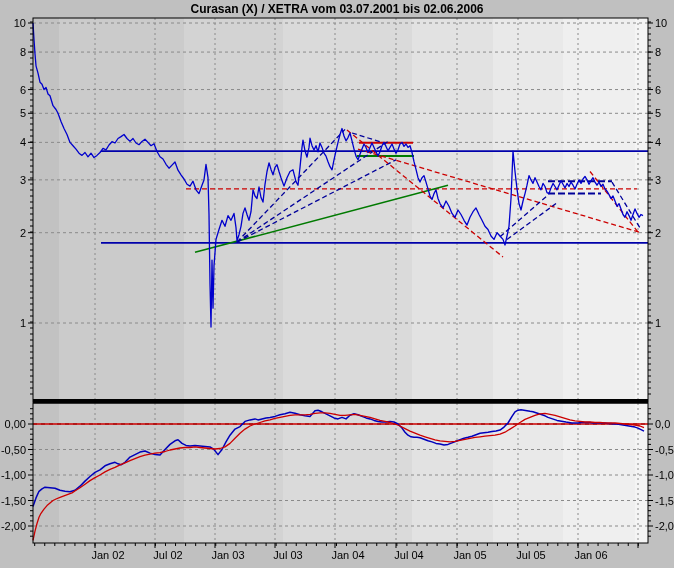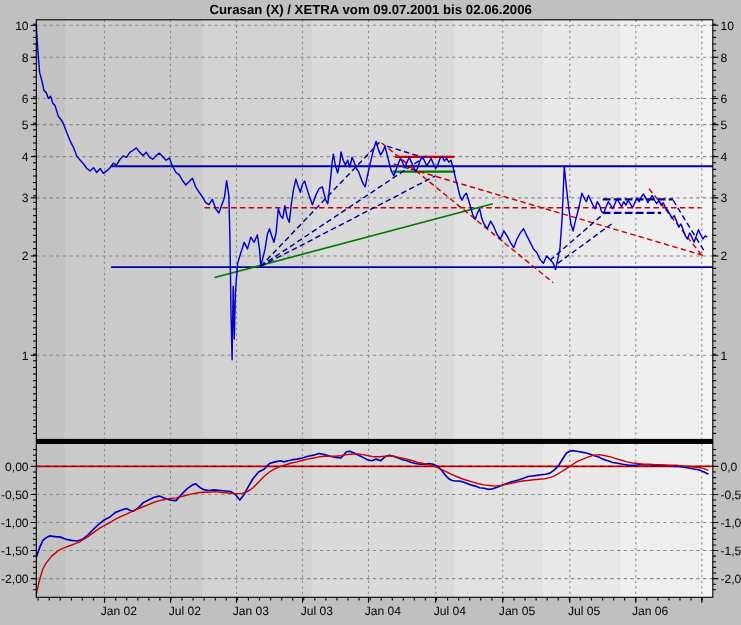--- a/index.html
+++ b/index.html
@@ -10,21 +10,21 @@
   #chart-title{
     position:absolute;top:2px;left:0;width:674px;text-align:center;
     font-size:12px;font-weight:bold;color:#000;
   }
   svg text{font-family:"Liberation Sans",sans-serif;font-size:11px;fill:#000;}
 </style>
 </head>
 <body>
 
 <div id="chart-window">
-  <div id="chart-title">Curasan (X) / XETRA vom 09.07.2001 bis 02.06.2006</div>
+  <div id="chart-title">Curasan (X) / XETRA vom 03.07.2001 bis 02.06.2006</div>
   <div id="canvas-holder"><svg width="674" height="568" viewBox="0 0 674 568">
         <rect x="0" y="0" width="674" height="568" fill="#c0c0c0"></rect>
         <rect x="33" y="18" width="26" height="525" fill="#c2c2c2"></rect>
         <rect x="59" y="18" width="125" height="525" fill="#cbcbcb"></rect>
         <rect x="184" y="18" width="99" height="525" fill="#d3d3d3"></rect>
         <rect x="283" y="18" width="129" height="525" fill="#dadada"></rect>
         <rect x="412" y="18" width="81" height="525" fill="#e2e2e2"></rect>
         <rect x="493" y="18" width="70" height="525" fill="#e9e9e9"></rect>
         <rect x="563" y="18" width="72" height="525" fill="#efefef"></rect>
         <rect x="635" y="18" width="13" height="525" fill="#f4f4f4"></rect>

